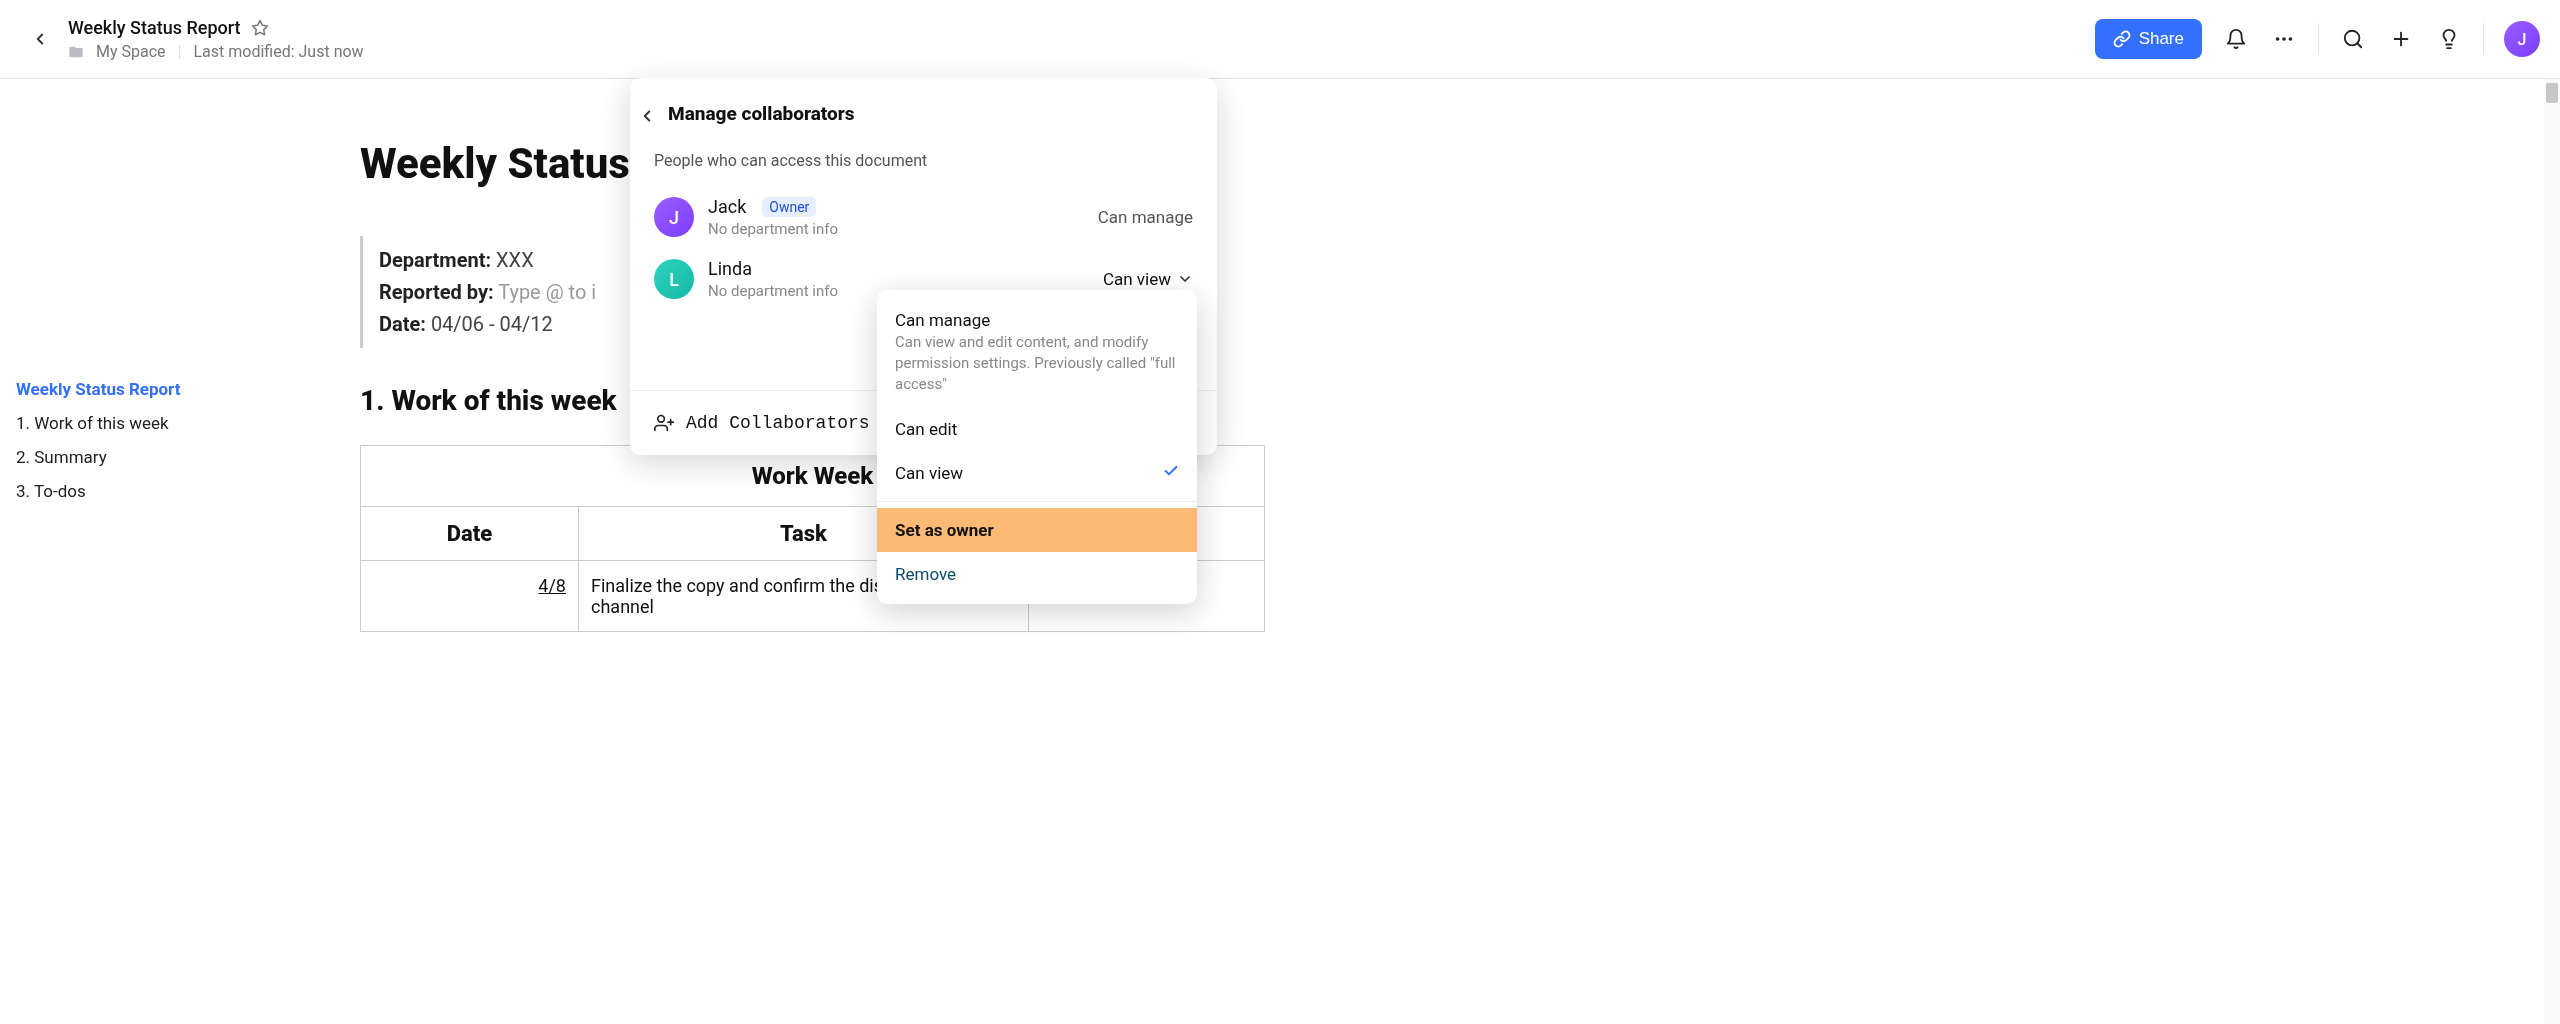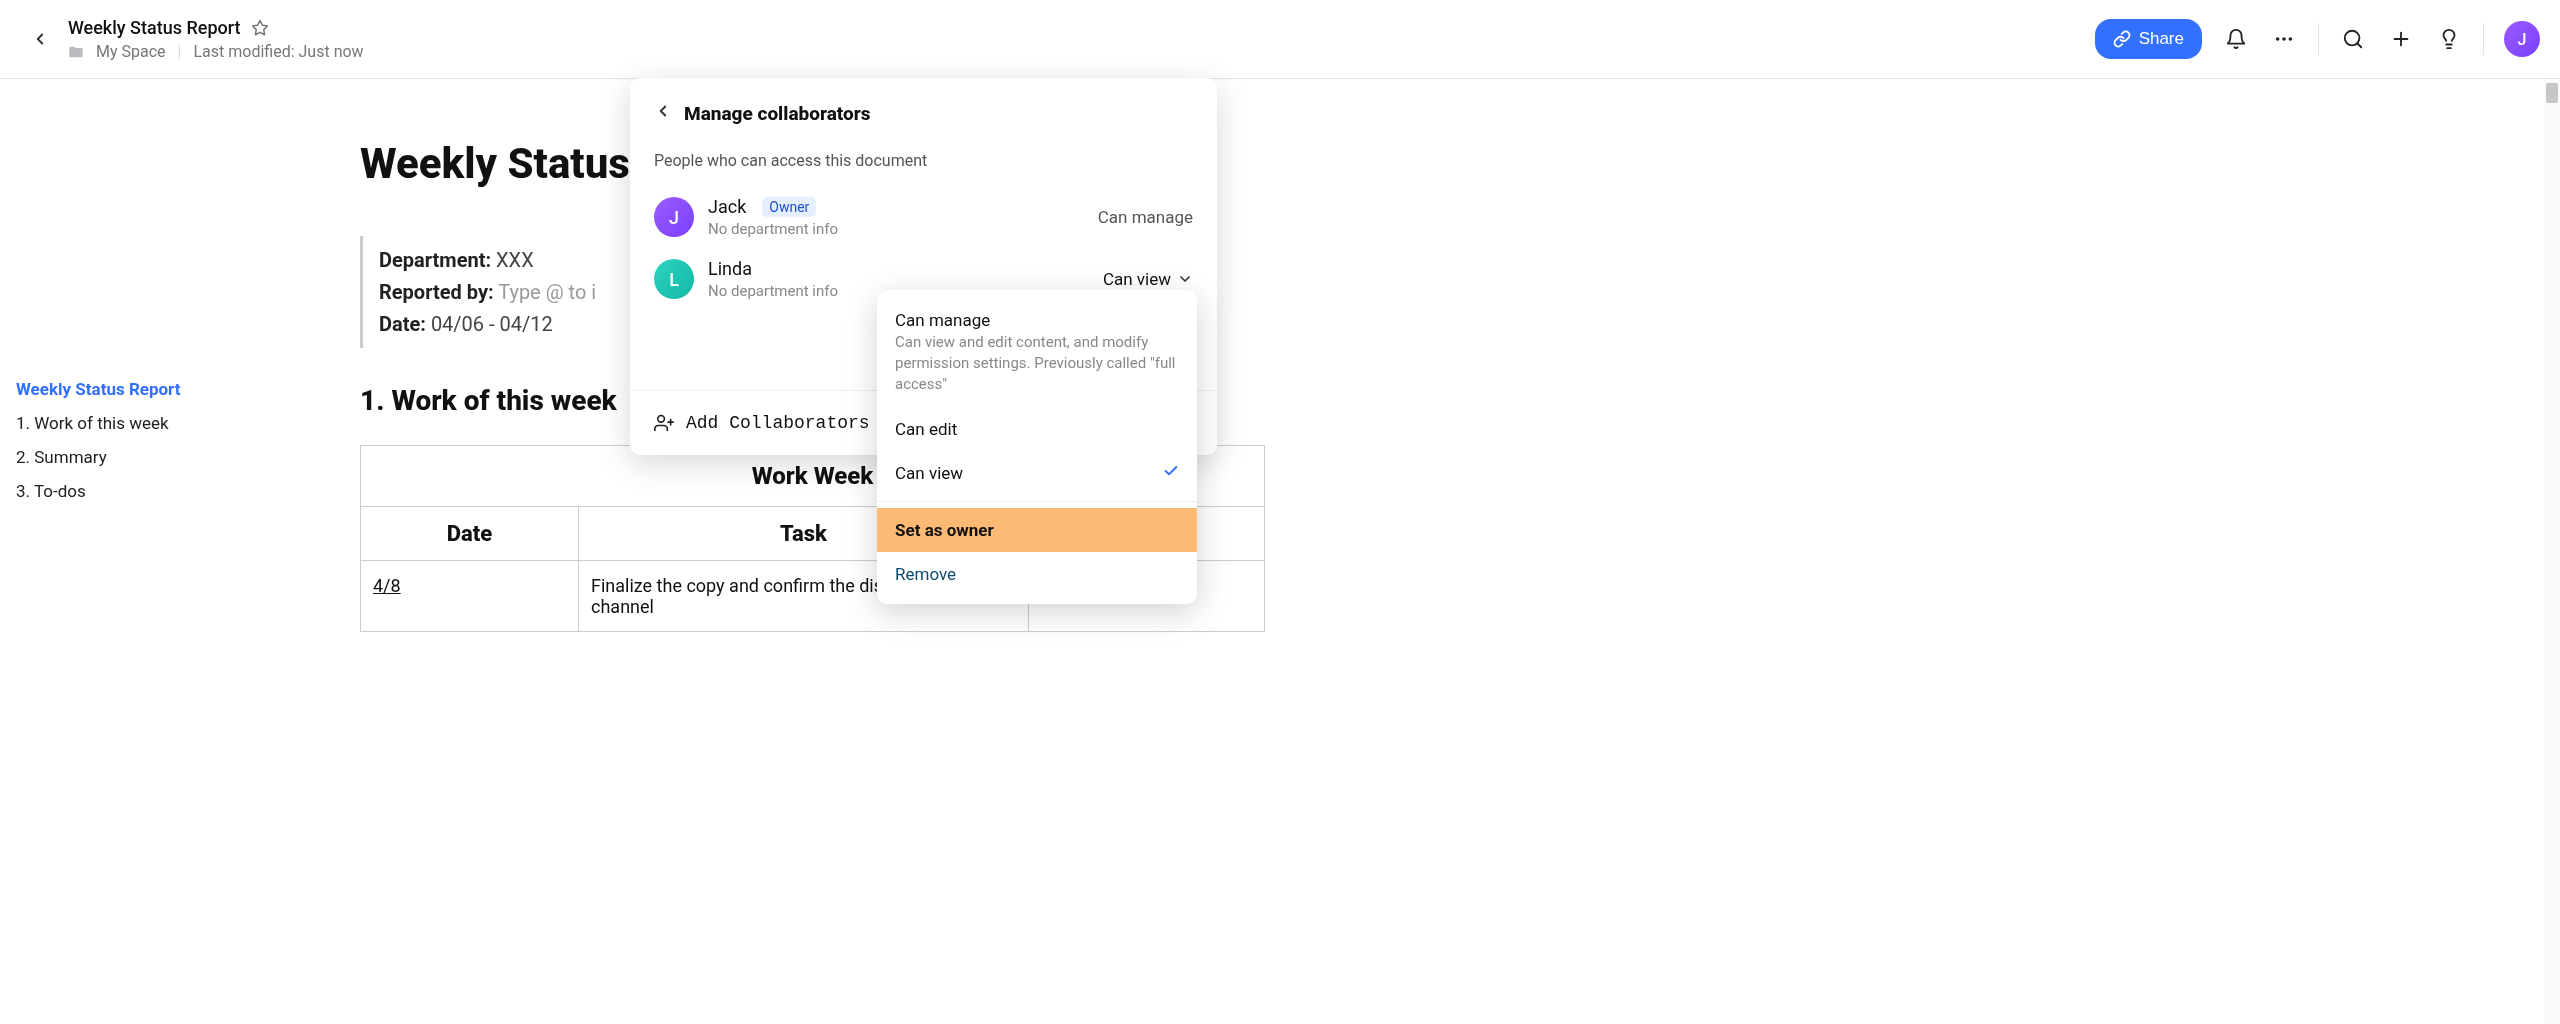--- a/index.html
+++ b/index.html
@@ -10,21 +10,21 @@
   .back-arrow { width: 40px; display: flex; align-items: center; justify-content: center; cursor: pointer; }
   .title-block { flex: 0 0 auto; padding-left: 8px; }
   .title-row { display: flex; align-items: center; gap: 10px; }
   .title-text { font-size: 18px; font-weight: 500; color: #111; }
   .star { color: #888; cursor: pointer; display: flex; }
   .subtitle-row { display: flex; align-items: center; gap: 12px; margin-top: 4px; color: #777; font-size: 16px; }
   .folder-icon { display: inline-flex; color: #b9bbc0; }
   .pipe { color: #ddd; }
   .topbar-spacer { flex: 1; }
   .topbar-actions { display: flex; align-items: center; gap: 20px; }
-  .share-btn { background: #3370ff; color: #fff; border: none; border-radius: 16px; padding: 10px 18px; font-size: 17px; font-weight: 500; display: flex; align-items: center; gap: 8px; cursor: pointer; }
+  .share-btn { background: #3370ff; color: #fff; border: none; border-radius: 8px; padding: 10px 18px; font-size: 17px; font-weight: 500; display: flex; align-items: center; gap: 8px; cursor: pointer; }
   .icon-btn { width: 28px; height: 28px; display: flex; align-items: center; justify-content: center; cursor: pointer; color: #222; }
   .vdivider { width: 1px; height: 32px; background: #e3e3e3; }
   .avatar { width: 36px; height: 36px; border-radius: 50%; display: flex; align-items: center; justify-content: center; color: #fff; font-weight: 500; font-size: 16px; cursor: pointer; }
   .avatar-purple { background: linear-gradient(135deg, #9b5cff, #7a3fff); }
   
   
   .main { display: flex; height: calc(100vh - 79px); position: relative; }
   .sidebar { width: 250px; padding: 0 0 0 16px; flex-shrink: 0; }
   .toc { margin-top: 300px; }
   .toc-title { color: #3370ff; font-weight: 700; font-size: 17px; margin-bottom: 14px; }
@@ -35,28 +35,28 @@
   .meta-block { border-left: 3px solid #ccc; padding: 4px 0 4px 16px; margin-top: 48px; }
   .meta-line { font-size: 20px; color: #444; margin: 8px 0; }
   .meta-line b { font-weight: 700; color: #222; }
   .placeholder { color: #999; }
   .doc h2 { font-size: 28px; font-weight: 800; margin-top: 36px; color: #111; }
   
   .work-table { margin-top: 28px; border: 1px solid #ccc; border-collapse: collapse; width: 905px; }
   .work-table .header-row td { text-align: center; font-size: 24px; font-weight: 800; padding: 16px; border: 1px solid #ccc; }
   .work-table .th-row td { font-size: 22px; font-weight: 800; text-align: center; padding: 14px; border: 1px solid #ccc; }
   .work-table .data-row td { font-size: 18px; padding: 14px 12px; border: 1px solid #ccc; vertical-align: top; }
-  .work-table .data-row td.center { text-align: left; text-decoration: underline; }
+  .work-table .data-row td.center { text-align: right; text-decoration: underline; }
   
   .scrollbar { position: absolute; right: 0; top: 0; width: 16px; height: 100%; background: #fafafa; }
   .scroll-thumb { position: absolute; top: 4px; right: 2px; width: 12px; height: 20px; background: #c7c7c7; border-radius: 2px; }
   
   
   .collab-popover { position: absolute; left: 630px; top: 78px; width: 587px; background: #fff; border-radius: 10px; box-shadow: 0 8px 32px rgba(0,0,0,0.16); padding: 24px 0 0 0; z-index: 10; }
-  .collab-header { display: flex; align-items: flex-start; gap: 12px; padding: 0 24px 14px; }
+  .collab-header { display: flex; align-items: flex-end; gap: 12px; padding: 0 8px 14px; }
   .collab-back { cursor: pointer; color: #333; display: flex; }
   .collab-title { font-size: 19px; font-weight: 800; }
   .collab-sub { font-size: 16px; color: #555; padding: 12px 24px 16px; }
   .collab-row { display: flex; align-items: center; padding: 10px 24px; }
   .collab-avatar { width: 40px; height: 40px; border-radius: 50%; display: flex; align-items: center; justify-content: center; color: #fff; font-weight: 500; font-size: 18px; }
   .avatar-teal { background: linear-gradient(135deg, #2dd4bf, #14b8a6); }
   .collab-info { margin-left: 14px; flex: 1; }
   .collab-name-row { display: flex; align-items: center; gap: 16px; }
   .collab-name { font-size: 18px; color: #111; }
   .owner-badge { background: #e5efff; color: #1d4ed8; font-size: 14px; padding: 2px 7px; border-radius: 5px; }

